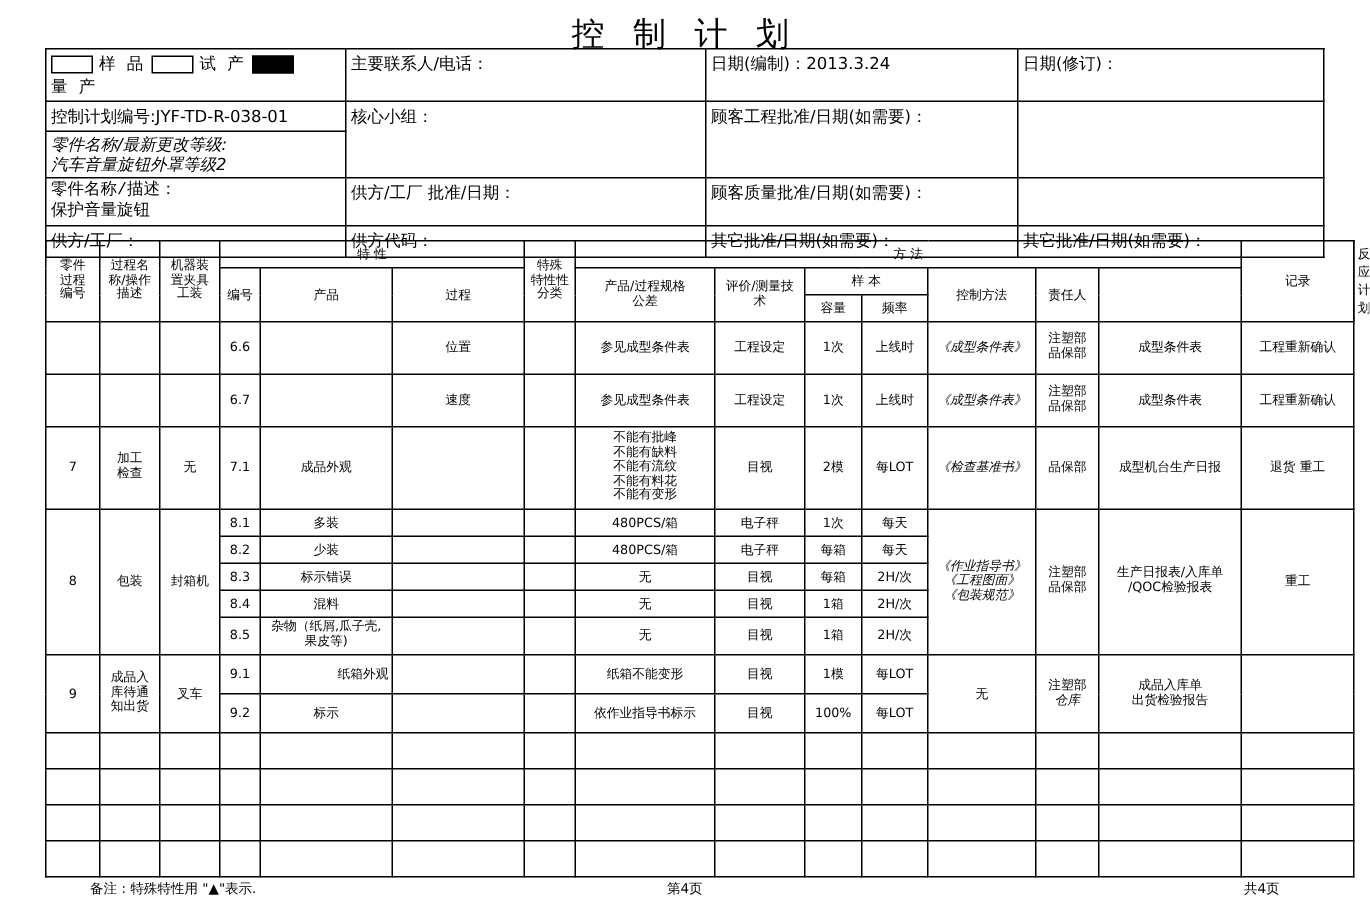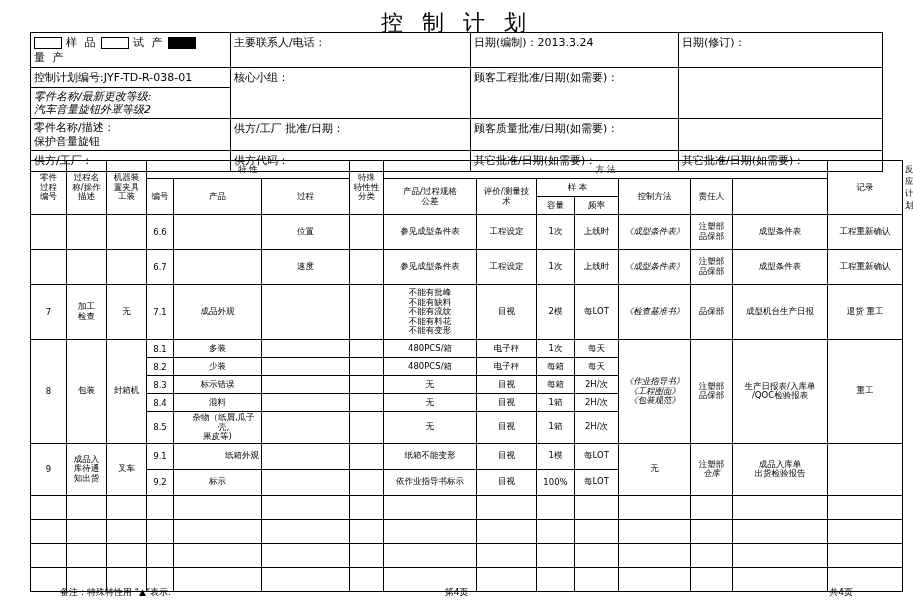--- a/index.html
+++ b/index.html
@@ -71,21 +71,21 @@
         <td rowspan="2" style="vertical-align:top;">顾客工程批准/日期(如需要)：</td>
         <td rowspan="2"></td>
       </tr>
       <tr>
         <td style="height:26px;font-style:italic;">
           <div class="lh">零件名称/最新更改等级:</div>
           <div class="lh">汽车音量旋钮外罩等级2</div>
         </td>
       </tr>
       <tr>
-        <td style="height:26px;">
+        <td style="height:26px;font-family:Liberation Mono, monospace;">
           <div class="lh">零件名称/描述：</div>
           <div class="lh">保护音量旋钮</div>
         </td>
         <td>供方/工厂 批准/日期：</td>
         <td>顾客质量批准/日期(如需要)：</td>
         <td></td>
       </tr>
       <tr>
         <td style="height:16px;width:100px;">供方/工厂：</td>
         <td>供方代码：</td>
@@ -281,21 +281,21 @@
           <td></td>
           <td></td>
           <td>无</td>
           <td>目视</td>
           <td>1箱</td>
           <td>2H/次</td>
         </tr>
         <tr>
           <td style="height: 22px;">8.5</td>
           <td style="text-align: center;">
-            <div style="line-height: 1.12; margin-left: 12px;">杂物（纸屑,瓜子壳,</div>
+            <div style="line-height: 1.12;">杂物（纸屑,瓜子壳,</div>
             <div style="line-height: 1.12;">果皮等)</div>
           </td>
           <td></td>
           <td></td>
           <td>无</td>
           <td>目视</td>
           <td>1箱</td>
           <td>2H/次</td>
         </tr>
         <tr>

